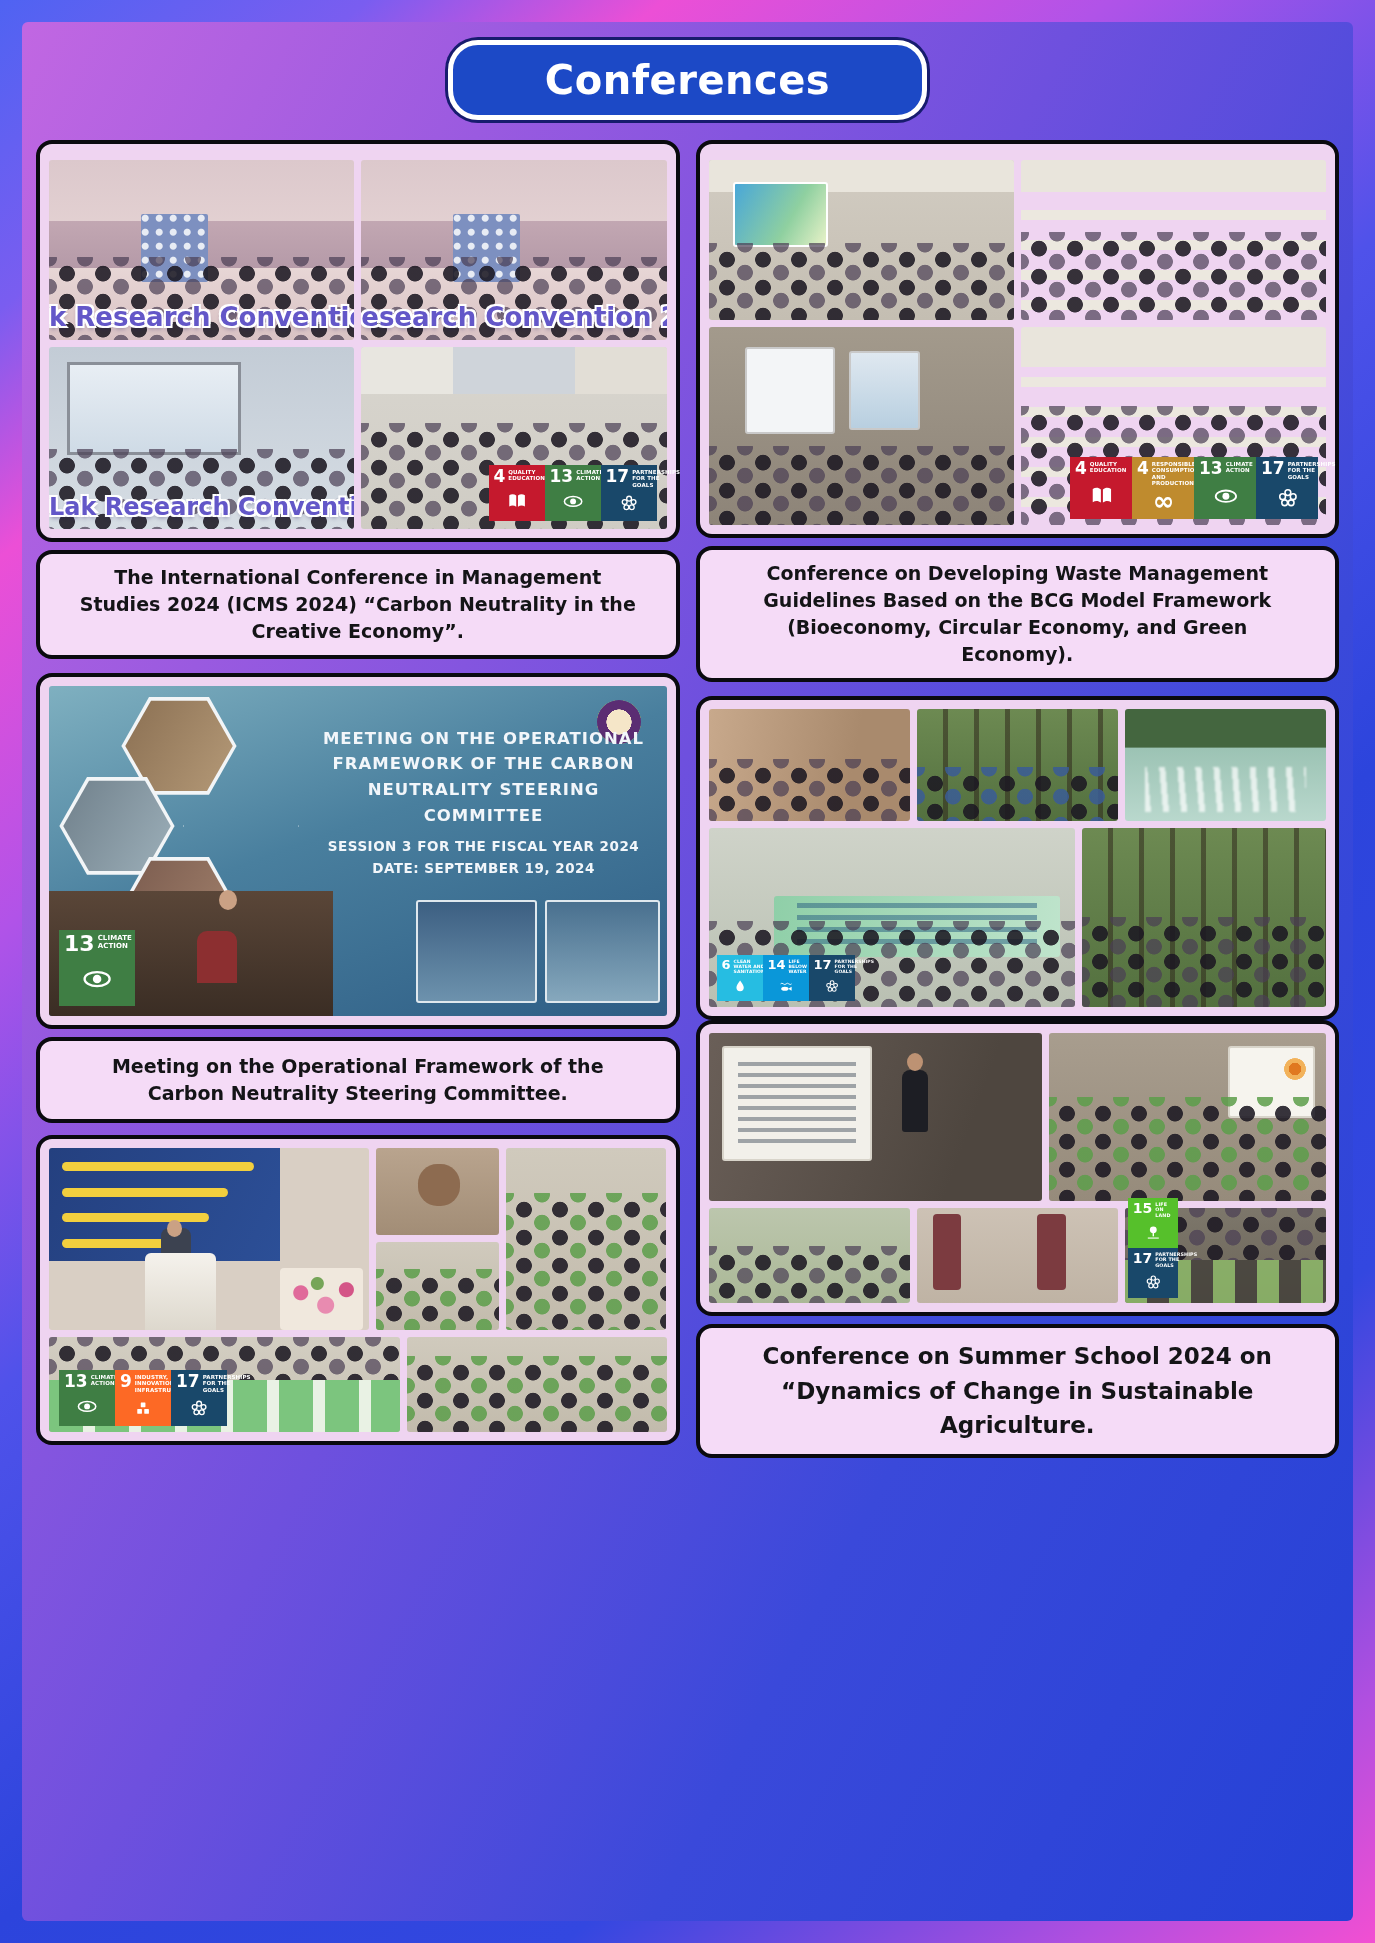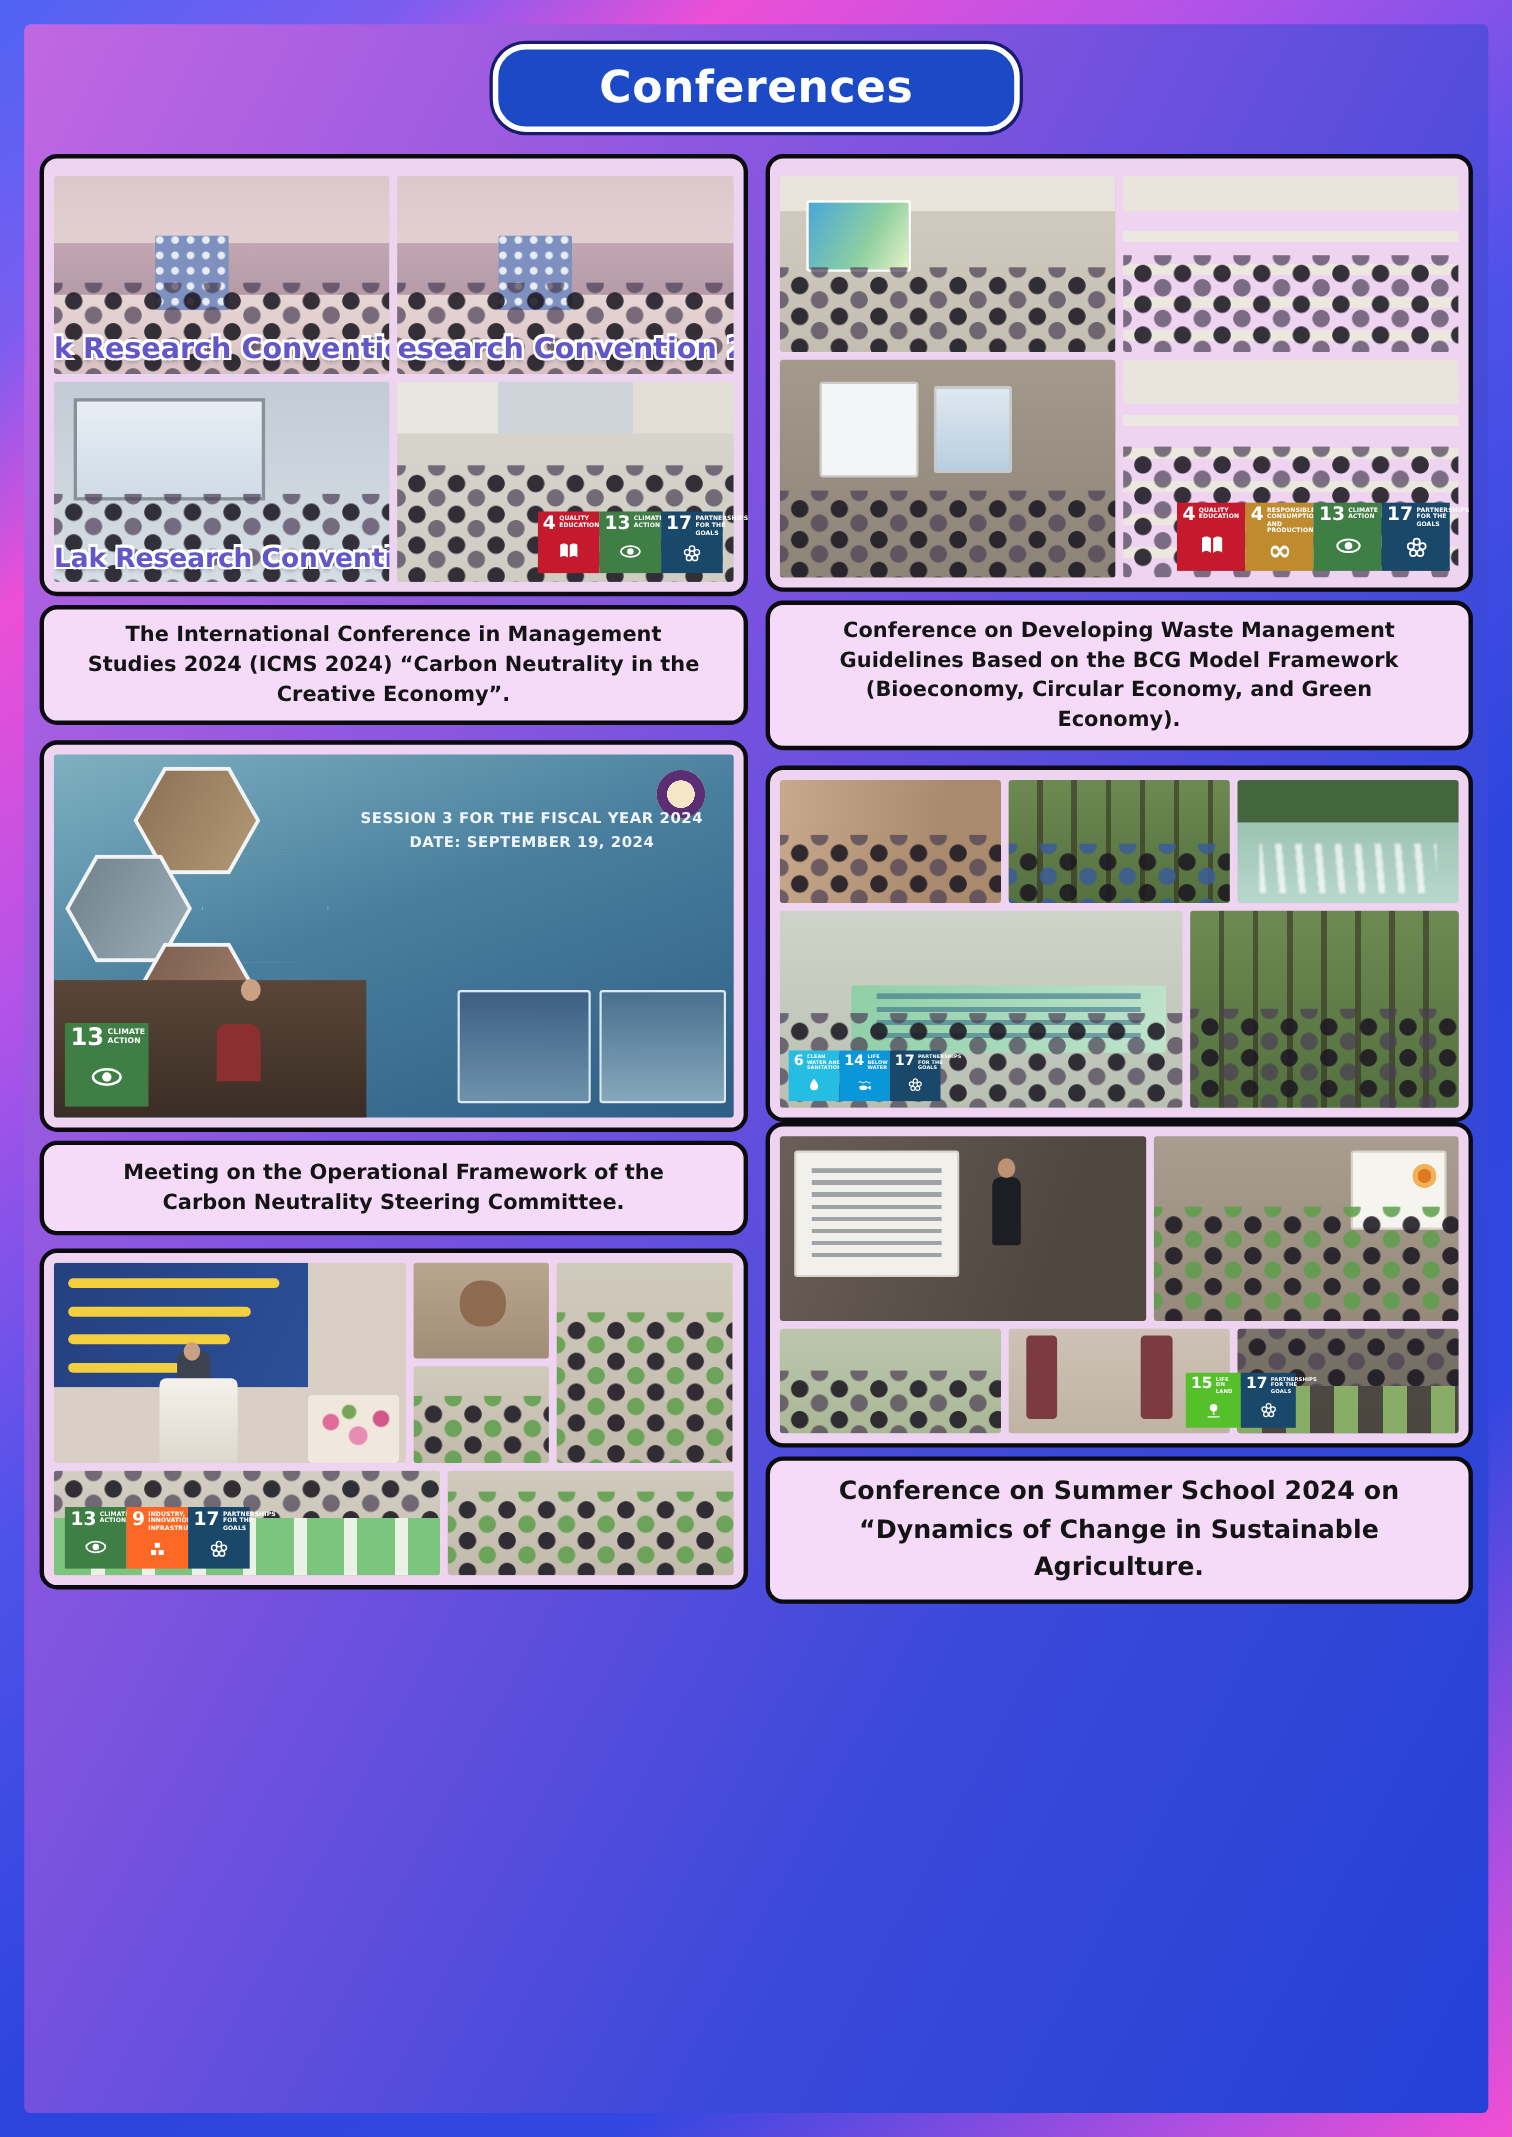--- a/index.html
+++ b/index.html
@@ -282,20 +282,23 @@
                 </div>
             <div class="hex" style="left:8px;top:88px;width:120px;height:104px;background:#f2f5f7;">
                   <div class="in" style="background:linear-gradient(120deg,#6f7f8a,#9db0ba);"></div>
                 </div>
             <div class="hex" style="left:132px;top:88px;width:120px;height:104px;background:transparent;border:0;box-shadow:0 0 0 3px #fff inset;"></div>
             <div class="hex" style="left:70px;top:168px;width:120px;height:104px;background:#f2f5f7;">
                   <div class="in" style="background:linear-gradient(120deg,#7a5b4e,#a3826d);"></div>
                 </div>
             <div class="emblem"></div>
             <div class="slide-text">
+              <div class="slide-title pre">MEETING ON THE OPERATIONAL
+FRAMEWORK OF THE CARBON
+NEUTRALITY STEERING COMMITTEE</div>
               <div class="slide-session pre">SESSION 3 FOR THE FISCAL YEAR 2024
 DATE: SEPTEMBER 19, 2024</div>
             </div>
             <div class="deskband"></div>
             <div class="redshirt"></div>
             <div class="face3"></div>
             <div class="room1"></div>
             <div class="room2"></div>
             <div class="sdg-strip" style="left:10px;bottom:10px;">
               <div class="sdg big c13">
@@ -569,21 +572,21 @@
               </div>
             </div>
             <div class="prow p6r2">
               <div class="ph classroom6">
                 <div class="heads" style="height:60%;"></div>
               </div>
               <div class="ph curtains"></div>
               <div class="ph laptops">
                 <div class="heads" style="height:55%;top:0;bottom:auto;"></div>
               </div>
-              <div class="sdg-strip" style="right:24%;bottom:5px;">
+              <div class="sdg-strip" style="right:24%;bottom:5px;flex-direction:column;">
                 <div class="sdg sz50 c15">
                   <div class="hd">
                         <span class="num" style="font-size:14px;">15</span>
                         <span class="lbl" style="font-size:4.8px;">LIFE ON LAND</span>
                       </div>
                   <span class="ic">
                         <svg viewBox="0 0 24 24" fill="#fff">
                           <circle cx="12" cy="8.5" r="5"></circle>
                           <rect x="11" y="12" width="2" height="6"></rect>
                           <path d="M4 20.5h16" stroke="#fff" stroke-width="1.6"></path>

